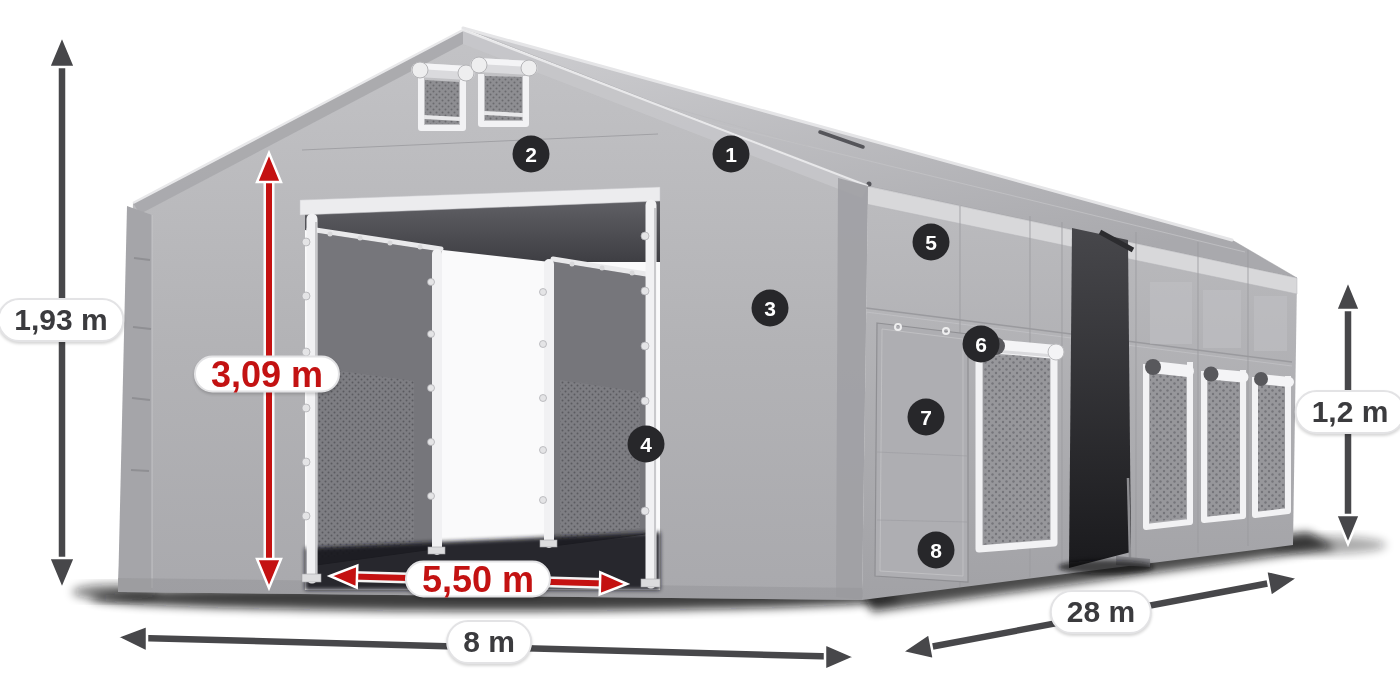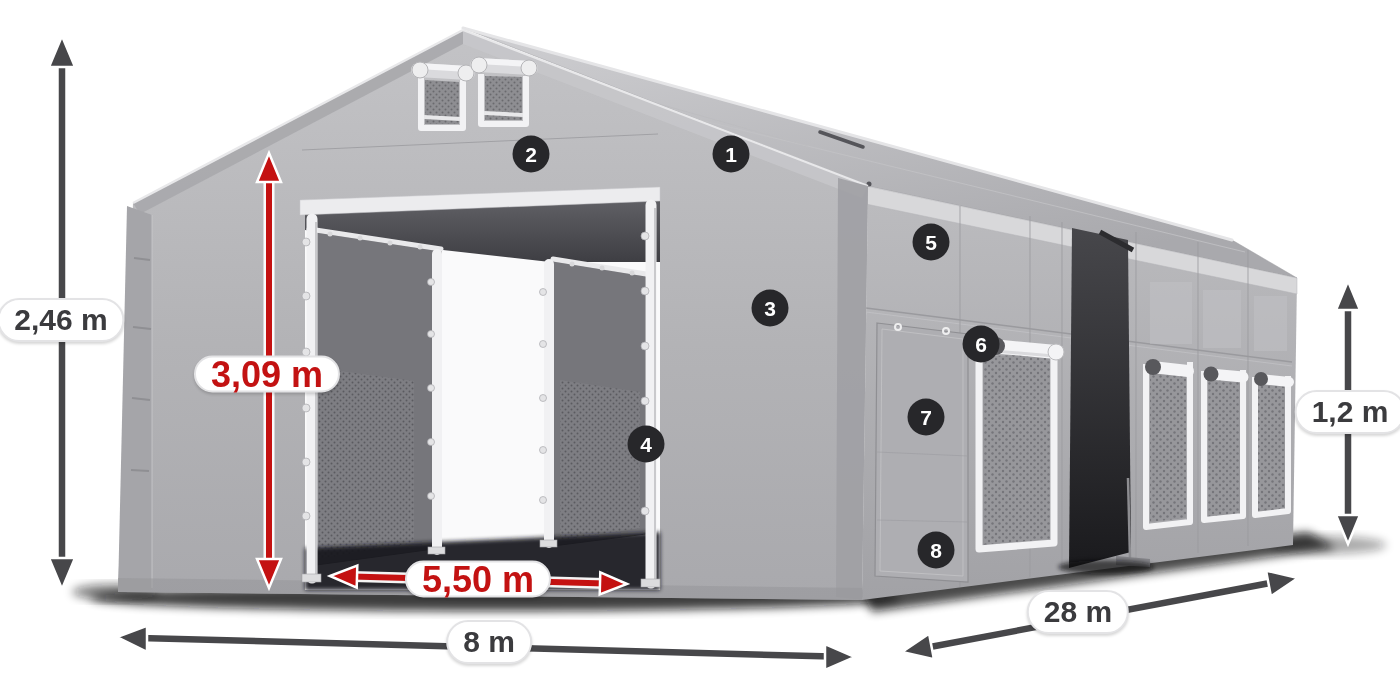--- a/index.html
+++ b/index.html
@@ -289,32 +289,32 @@
   </g>
   <g>
     <line x1="352" y1="576.6" x2="605" y2="583.4" stroke="#ffffff" stroke-width="11" opacity="0.95"></line>
     <line x1="352" y1="576.6" x2="605" y2="583.4" stroke="#c41111" stroke-width="6"></line>
     <polygon points="330,576 357.3,565.7 356.7,587.7" fill="#c41111" stroke="#ffffff" stroke-width="2.5"></polygon>
     <polygon points="627,584 600.3,572.3 599.7,594.3" fill="#c41111" stroke="#ffffff" stroke-width="2.5"></polygon>
   </g>
 </svg>
 
 <div class="dim-label big" style="left:61px;top:320px;">
-      <span>2,46 m</span>
+      <span>1,93 m</span>
     </div>
 <div class="dim-label red" style="left:267px;top:374px;">
       <span>3,09 m</span>
     </div>
 <div class="dim-label red" style="left:478px;top:579px;">
       <span>5,50 m</span>
     </div>
 <div class="dim-label big" style="left:489px;top:642px;">
       <span>8 m</span>
     </div>
-<div class="dim-label big" style="left:1078px;top:612px;">
+<div class="dim-label big" style="left:1101px;top:612px;">
       <span>28 m</span>
     </div>
 <div class="dim-label big" style="left:1350px;top:412px;">
       <span>1,2 m</span>
     </div>
 
 <div class="callout" style="left:731px;top:154px;">
       <span>1</span>
     </div>
 <div class="callout" style="left:531px;top:154px;">

